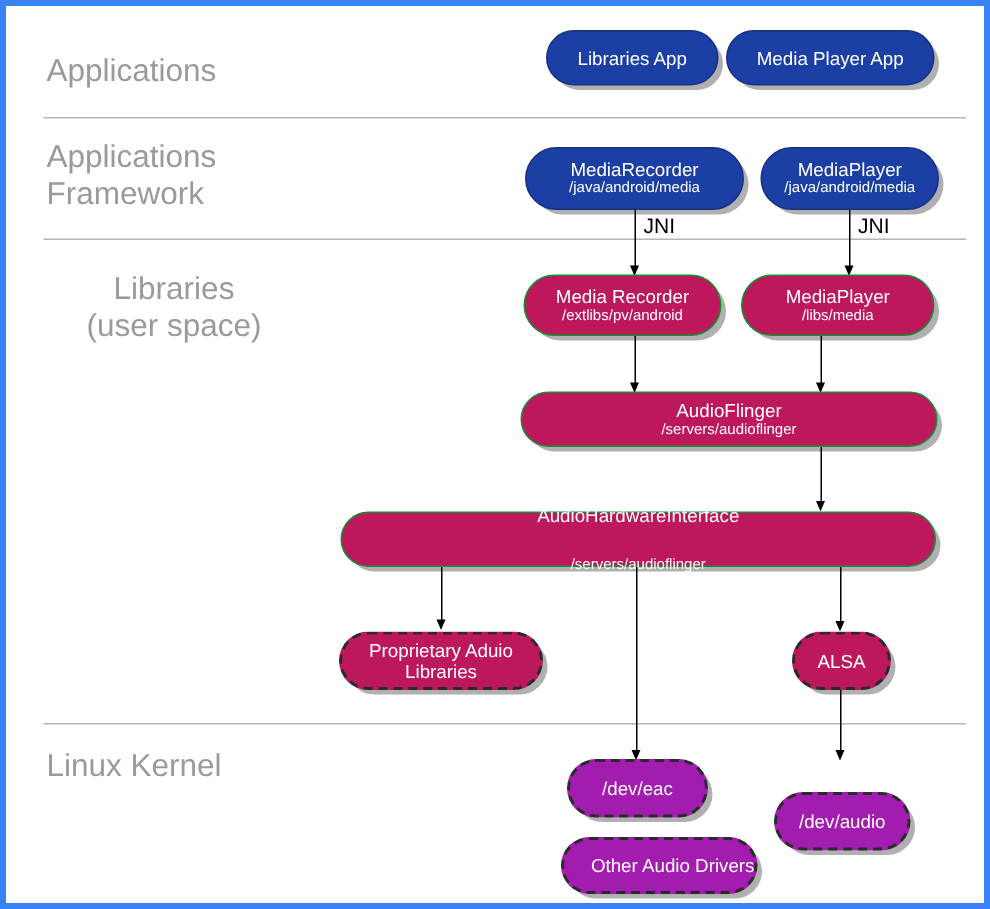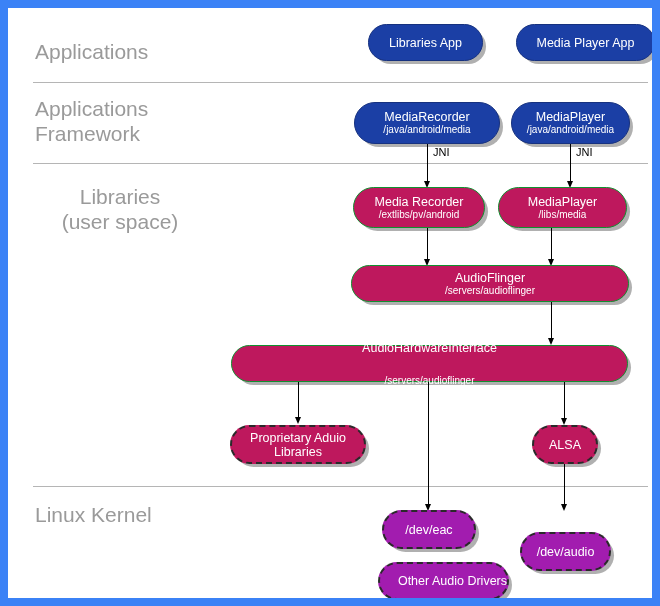--- a/index.html
+++ b/index.html
@@ -6,21 +6,21 @@
   html, body {
     margin: 0;
     padding: 0;
     background: #ffffff;
   }
   #canvas {
     position: relative;
     width: 660px;
     height: 606px;
     background: #ffffff;
-    border: 8px solid #3b82f6;
+    border: 4px solid #3b82f6;
     box-sizing: border-box;
     overflow: hidden;
     font-family: "Liberation Sans", sans-serif;
   }
 
   
   .divider {
     position: absolute;
     height: 1px;
     background: #b5b5b5;
@@ -47,21 +47,21 @@
     position: absolute;
     width: 0;
     height: 0;
     border-left: 3.5px solid transparent;
     border-right: 3.5px solid transparent;
     border-top: 7px solid #000000;
   }
   .edge-label {
     position: absolute;
     color: #000000;
-    font-size: 11px;
+    font-size: 14px;
     font-family: "Liberation Sans", sans-serif;
     white-space: nowrap;
   }
 
   
   .node {
     position: absolute;
     box-sizing: border-box;
     display: flex;
     flex-direction: column;
@@ -115,21 +115,21 @@
 
   <div class="layer-label" style="left:22px; top:176px; text-align:center; width:180px;">Libraries
 (user space)</div>
 
   <div class="layer-label" style="left:27px; top:494px;">Linux Kernel</div>
 
   <div class="node blue" style="left:360px; top:16px; width:115px; height:37px;">
     <span class="title">Libraries App</span>
   </div>
 
-  <div class="node blue" style="left:508px; top:16px; width:139px; height:37px;text-align:right;">
+  <div class="node blue" style="left:480px; top:16px; width:139px; height:37px;text-align:right;">
     <span class="title">Media Player App</span>
   </div>
 
   <div class="node blue" style="left:346px; top:94px; width:146px; height:42px;">
     <span class="title">MediaRecorder</span>
     <span class="sub">/java/android/media</span>
   </div>
 
   <div class="node blue" style="left:503px; top:94px; width:119px; height:42px;">
     <span class="title">MediaPlayer</span>

